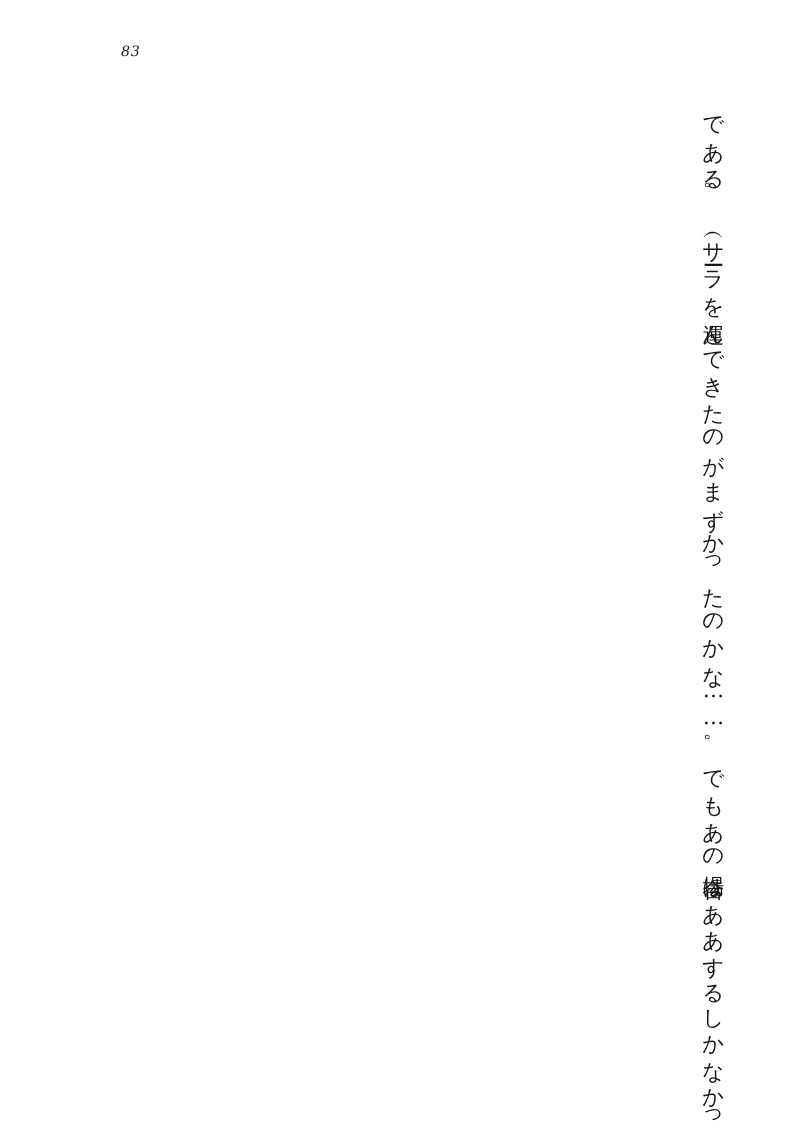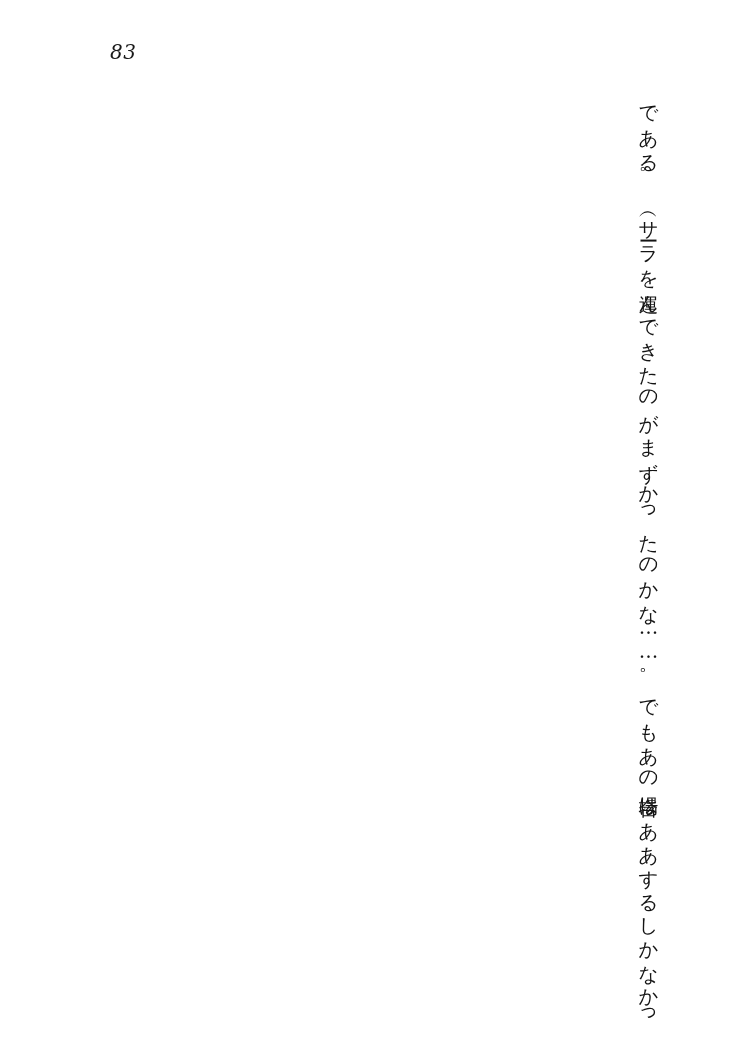--- a/index.html
+++ b/index.html
@@ -23,21 +23,21 @@
     width: 736px;
     height: 1037px;
     background: #ffffff;
   }
 
   .page-number {
     position: absolute;
     left: 110px;
     top: 40px;
     font-family: "DejaVu Serif", "Liberation Serif", serif;
-    font-size: 20px;
+    font-size: 13px;
     font-style: italic;
     color: #1a1a1a;
     letter-spacing: 0.5px;
   }
 
   
   .vtext {
     position: absolute;
     top: 92px;
     right: 78px;

